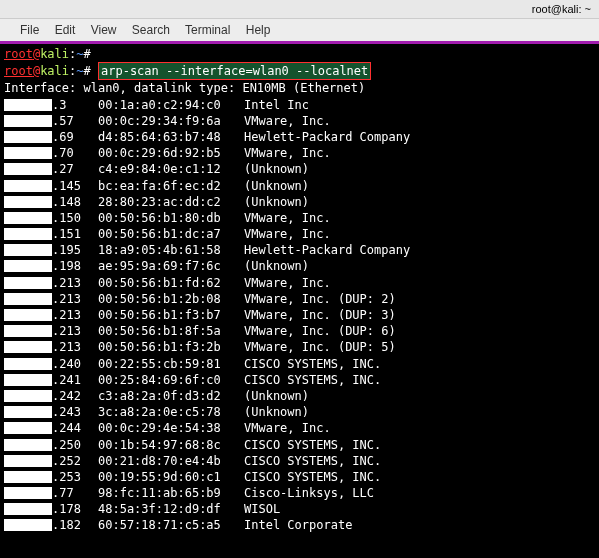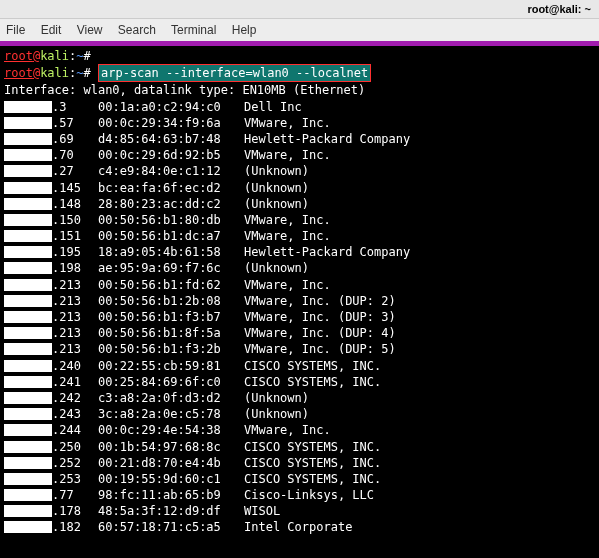--- a/index.html
+++ b/index.html
@@ -12,48 +12,48 @@
       height: 558px;
       overflow: hidden;
     }
     .titlebar {
       background: #e8e8e8;
       color: #000;
       text-align: right;
       padding: 3px 8px;
       font-family: sans-serif;
       font-size: 11px;
-      font-weight: bold;
+      font-weight: normal;
       border-bottom: 1px solid #ccc;
     }
     .menubar {
       background: #ededed;
-      padding: 4px 6px;
+      padding: 4px 20px;
       font-family: sans-serif;
       font-size: 12px;
       color: #333;
-      border-bottom: 5px solid #a21caf;
+      border-bottom: 3px solid #a21caf;
     }
     .menubar span {
       margin-right: 12px;
       cursor: pointer;
     }
     .terminal {
       background: #000;
       padding: 2px 4px;
       line-height: 1.35;
       white-space: nowrap;
     }
     .prompt-user { color: #ff3030; text-decoration: underline; }
     .prompt-host { color: #bef264; }
     .prompt-sep { color: #fff; }
     .prompt-path { color: #5c9cff; }
     .prompt-hash { color: #fff; }
     .cmd-hl {
-      background: #0f766e;
+      background: #14532d;
       color: #fff;
       border: 1px solid #ff3030;
       padding: 0 2px;
       display: inline-block;
     }
     .line { white-space: pre; }
     .mac-block {
       display: inline-block;
       background: #fff;
       color: #fff;
@@ -83,35 +83,35 @@
 
 <div class="terminal">
 
   <div class="line"><span class="prompt-user">root</span><span class="prompt-user">@</span><span class="prompt-host">kali</span><span class="prompt-sep">:</span><span class="prompt-path">~</span><span class="prompt-hash">#</span></div>
 
   <div class="line"><span class="prompt-user">root</span><span class="prompt-user">@</span><span class="prompt-host">kali</span><span class="prompt-sep">:</span><span class="prompt-path">~</span><span class="prompt-hash">#</span> <span class="cmd-hl">arp-scan --interface=wlan0 --localnet</span></div>
 
   <div class="line">Interface: wlan0, datalink type: EN10MB (Ethernet)</div>
 
   <div id="scan-rows">
-      <div class="line cols"><span class="mac-block"></span><span class="col-ip">.3</span><span class="col-mac">00:1a:a0:c2:94:c0</span><span>Dell Inc</span></div>
+      <div class="line cols"><span class="mac-block"></span><span class="col-ip">.3</span><span class="col-mac">00:1a:a0:c2:94:c0</span><span>Intel Inc</span></div>
       <div class="line cols"><span class="mac-block"></span><span class="col-ip">.57</span><span class="col-mac">00:0c:29:34:f9:6a</span><span>VMware, Inc.</span></div>
       <div class="line cols"><span class="mac-block"></span><span class="col-ip">.69</span><span class="col-mac">d4:85:64:63:b7:48</span><span>Hewlett-Packard Company</span></div>
       <div class="line cols"><span class="mac-block"></span><span class="col-ip">.70</span><span class="col-mac">00:0c:29:6d:92:b5</span><span>VMware, Inc.</span></div>
       <div class="line cols"><span class="mac-block"></span><span class="col-ip">.27</span><span class="col-mac">c4:e9:84:0e:c1:12</span><span>(Unknown)</span></div>
       <div class="line cols"><span class="mac-block"></span><span class="col-ip">.145</span><span class="col-mac">bc:ea:fa:6f:ec:d2</span><span>(Unknown)</span></div>
       <div class="line cols"><span class="mac-block"></span><span class="col-ip">.148</span><span class="col-mac">28:80:23:ac:dd:c2</span><span>(Unknown)</span></div>
       <div class="line cols"><span class="mac-block"></span><span class="col-ip">.150</span><span class="col-mac">00:50:56:b1:80:db</span><span>VMware, Inc.</span></div>
       <div class="line cols"><span class="mac-block"></span><span class="col-ip">.151</span><span class="col-mac">00:50:56:b1:dc:a7</span><span>VMware, Inc.</span></div>
       <div class="line cols"><span class="mac-block"></span><span class="col-ip">.195</span><span class="col-mac">18:a9:05:4b:61:58</span><span>Hewlett-Packard Company</span></div>
       <div class="line cols"><span class="mac-block"></span><span class="col-ip">.198</span><span class="col-mac">ae:95:9a:69:f7:6c</span><span>(Unknown)</span></div>
       <div class="line cols"><span class="mac-block"></span><span class="col-ip">.213</span><span class="col-mac">00:50:56:b1:fd:62</span><span>VMware, Inc.</span></div>
       <div class="line cols"><span class="mac-block"></span><span class="col-ip">.213</span><span class="col-mac">00:50:56:b1:2b:08</span><span>VMware, Inc. (DUP: 2)</span></div>
       <div class="line cols"><span class="mac-block"></span><span class="col-ip">.213</span><span class="col-mac">00:50:56:b1:f3:b7</span><span>VMware, Inc. (DUP: 3)</span></div>
-      <div class="line cols"><span class="mac-block"></span><span class="col-ip">.213</span><span class="col-mac">00:50:56:b1:8f:5a</span><span>VMware, Inc. (DUP: 4)</span></div>
+      <div class="line cols"><span class="mac-block"></span><span class="col-ip">.213</span><span class="col-mac">00:50:56:b1:8f:5a</span><span>VMware, Inc. (DUP: 6)</span></div>
       <div class="line cols"><span class="mac-block"></span><span class="col-ip">.213</span><span class="col-mac">00:50:56:b1:f3:2b</span><span>VMware, Inc. (DUP: 5)</span></div>
       <div class="line cols"><span class="mac-block"></span><span class="col-ip">.240</span><span class="col-mac">00:22:55:cb:59:81</span><span>CISCO SYSTEMS, INC.</span></div>
       <div class="line cols"><span class="mac-block"></span><span class="col-ip">.241</span><span class="col-mac">00:25:84:69:6f:c0</span><span>CISCO SYSTEMS, INC.</span></div>
       <div class="line cols"><span class="mac-block"></span><span class="col-ip">.242</span><span class="col-mac">c3:a8:2a:0f:d3:d2</span><span>(Unknown)</span></div>
       <div class="line cols"><span class="mac-block"></span><span class="col-ip">.243</span><span class="col-mac">3c:a8:2a:0e:c5:78</span><span>(Unknown)</span></div>
       <div class="line cols"><span class="mac-block"></span><span class="col-ip">.244</span><span class="col-mac">00:0c:29:4e:54:38</span><span>VMware, Inc.</span></div>
       <div class="line cols"><span class="mac-block"></span><span class="col-ip">.250</span><span class="col-mac">00:1b:54:97:68:8c</span><span>CISCO SYSTEMS, INC.</span></div>
       <div class="line cols"><span class="mac-block"></span><span class="col-ip">.252</span><span class="col-mac">00:21:d8:70:e4:4b</span><span>CISCO SYSTEMS, INC.</span></div>
       <div class="line cols"><span class="mac-block"></span><span class="col-ip">.253</span><span class="col-mac">00:19:55:9d:60:c1</span><span>CISCO SYSTEMS, INC.</span></div>
       <div class="line cols"><span class="mac-block"></span><span class="col-ip">.77</span><span class="col-mac">98:fc:11:ab:65:b9</span><span>Cisco-Linksys, LLC</span></div>

